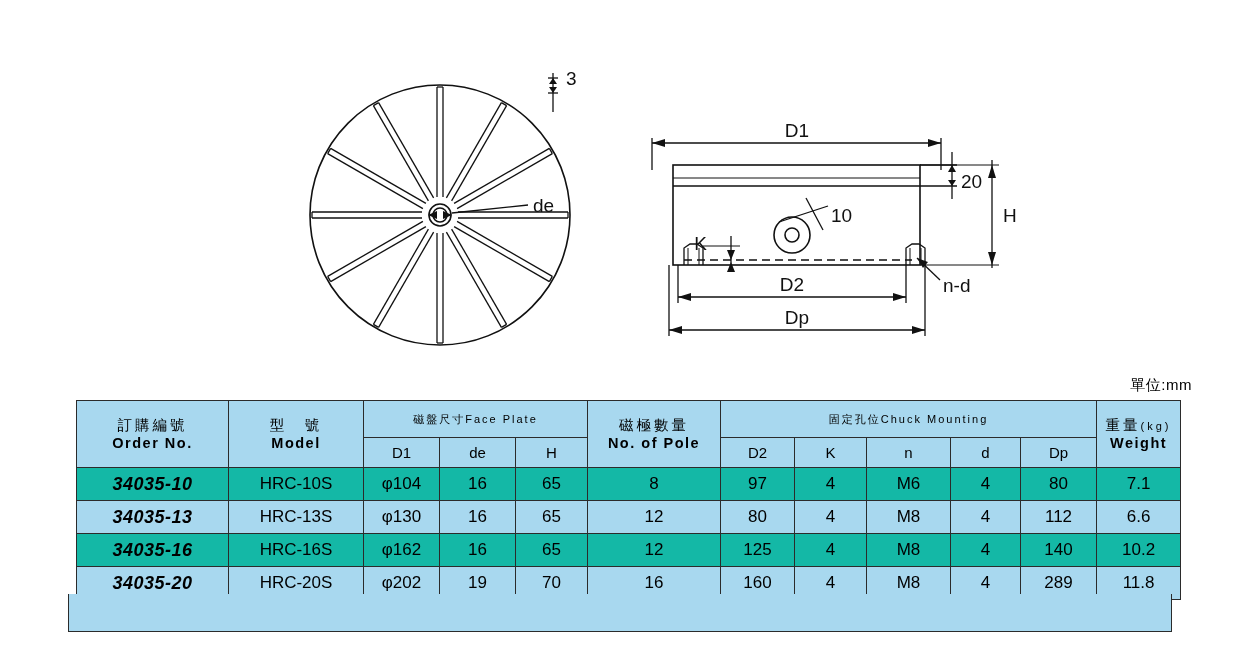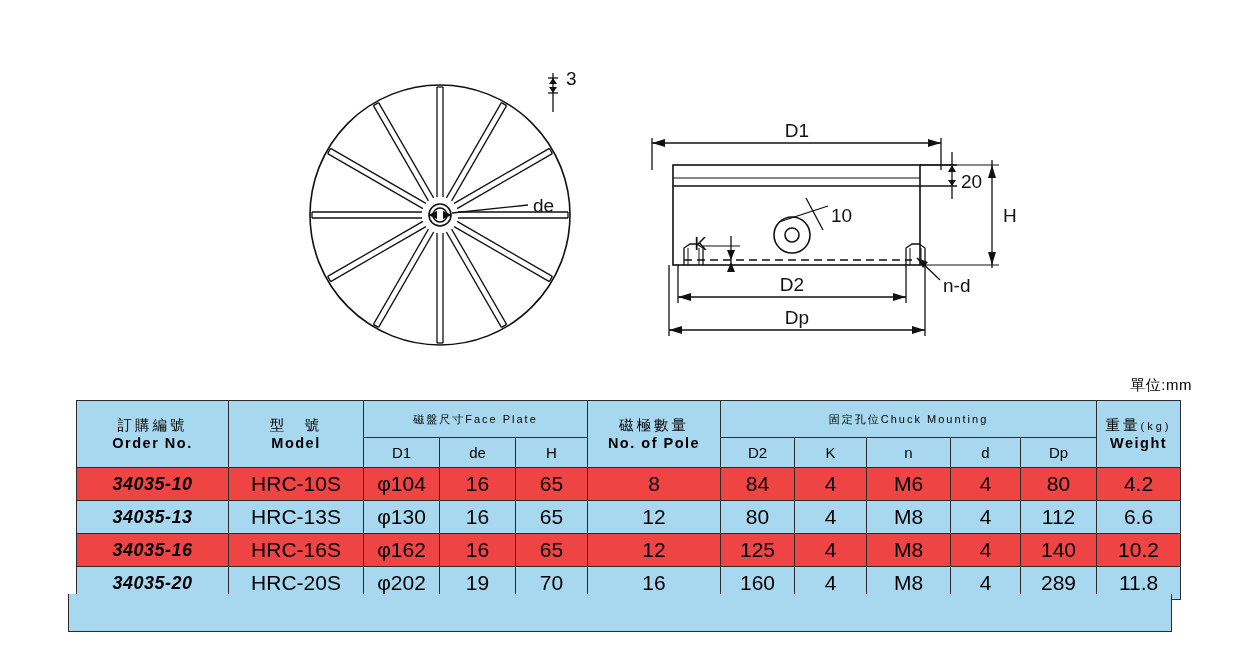--- a/index.html
+++ b/index.html
@@ -82,34 +82,34 @@
   }
   .grp-cn {
     letter-spacing: 2px;
   }
   .small-unit {
     font-size: 11px;
     text-align: right;
   }
   tbody td {
     height: 32px;
-    font-size: 21px;
+    font-size: 17px;
   }
   tbody tr td.ordno {
     font-style: italic;
     font-weight: bold;
     font-size: 18px;
     letter-spacing: 0.5px;
   }
   tbody tr.alt td {
     background: #a8d8ef;
     margin-left: 40px;
   }
   tbody tr.white td {
-    background: #ef4444;
+    background: #14b8a6;
   }
   .footer-band {
     position: absolute;
     left: 68px;
     top: 594px;
     width: 1104px;
     height: 38px;
     border: 1px solid #2b2b2b;
     border-top: none;
     background: #a8d8ef;
@@ -350,26 +350,26 @@
         </tr>
       </thead>
       <tbody>
         <tr class="white">
           <td class="ordno">34035-10</td>
           <td>HRC-10S</td>
           <td>φ104</td>
           <td>16</td>
           <td>65</td>
           <td>8</td>
-          <td>84</td>
+          <td>97</td>
           <td>4</td>
           <td>M6</td>
           <td>4</td>
           <td>80</td>
-          <td>4.2</td>
+          <td>7.1</td>
         </tr>
         <tr class="alt">
           <td class="ordno">34035-13</td>
           <td>HRC-13S</td>
           <td>φ130</td>
           <td>16</td>
           <td>65</td>
           <td>12</td>
           <td>80</td>
           <td>4</td>

